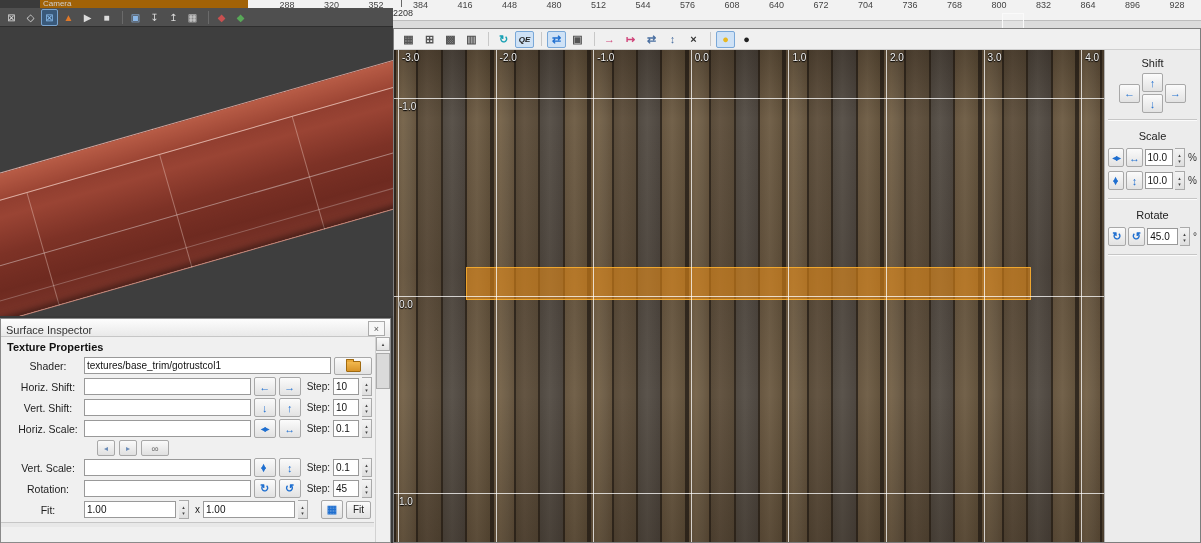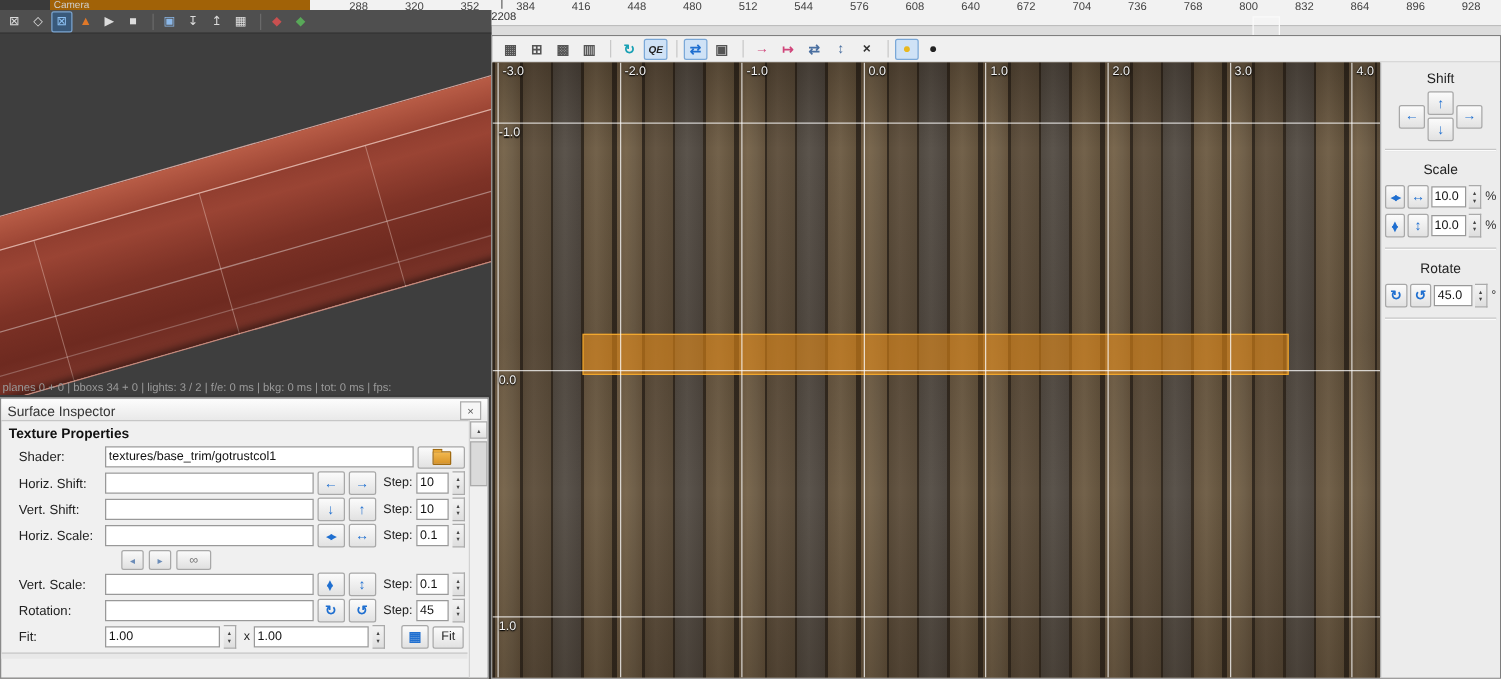--- a/index.html
+++ b/index.html
@@ -87,21 +87,21 @@
   
   #surface-inspector{position:absolute;left:0;top:318px;width:391px;height:225px;z-index:5;
     background:#f0f0f0;border:1px solid #8a8a8a;box-sizing:border-box;overflow:hidden;}
   .win-titlebar{height:17px;background:linear-gradient(#fdfdfd,#e9e9e9);border-bottom:1px solid #c6c6c6;
     display:flex;align-items:flex-end;padding:0 5px;font-size:11px;color:#333;}
   .close-box{margin-left:auto;width:15px;height:13px;border:1px solid #ababab;background:#f6f6f6;
     display:flex;align-items:center;justify-content:center;font-size:9px;color:#555;cursor:default;}
   #si-body{position:relative;padding:1px 16px 0 0;}
   .si-heading{font-weight:bold;font-size:11px;padding:3px 0 2px 6px;color:#111;}
   .si-row{display:flex;align-items:center;height:21px;padding:0 2px 0 14px;gap:3px;}
-  .si-label{width:66px;flex:none;font-size:10.5px;color:#222;}
+  .si-label{width:66px;flex:none;font-size:10.5px;color:#222;text-align:center;}
   .entry{height:15px;background:#fff;border:1px solid #999;font-family:"Liberation Sans",sans-serif;
     font-size:10px;padding:0 2px;min-width:0;box-sizing:content-box;color:#111;}
   .entry.grow{flex:1;}
   .step-entry{width:20px;flex:none;}
   .fit-entry{width:86px;flex:none;}
   .abtn{width:20px;height:17px;flex:none;display:inline-flex;align-items:center;justify-content:center;
     background:linear-gradient(#fbfbfb,#e2e2e2);border:1px solid #a8a8a8;border-radius:2px;
     font-size:11px;font-weight:bold;color:#1f6fd0;cursor:default;}
   .step-label{font-size:10px;margin-left:3px;flex:none;}
   .spin{display:inline-flex;flex-direction:column;width:9px;height:17px;flex:none;
@@ -157,21 +157,20 @@
       <span class="cicon-sep"></span>
       <span class="cicon" style="color: rgb(200, 80, 80);">◆</span>
       <span class="cicon" style="color: rgb(88, 168, 88);">◆</span>
     </div>
   <div id="camera-viewport">
     <div id="beam">
       <div class="beam-top"></div>
       <div class="beam-wire w1"></div>
       <div class="beam-wire w2"></div>
     </div>
-    <div id="camera-stats">planes 0 + 0 | bboxs 34 + 0 | lights: 3 / 2 | f/e: 0 ms | bkg: 0 ms | tot: 0 ms | fps:</div>
   </div>
 </div>
 
 <div id="texture-tool">
   <div id="tex-toolbar">
       <span class="ticon" style="color: rgb(85, 85, 85);">▦</span>
       <span class="ticon" style="color: rgb(85, 85, 85);">⊞</span>
       <span class="ticon" style="color: rgb(85, 85, 85);">▩</span>
       <span class="ticon" style="color: rgb(85, 85, 85);">▥</span>
       <span class="ticon-sep"></span>

